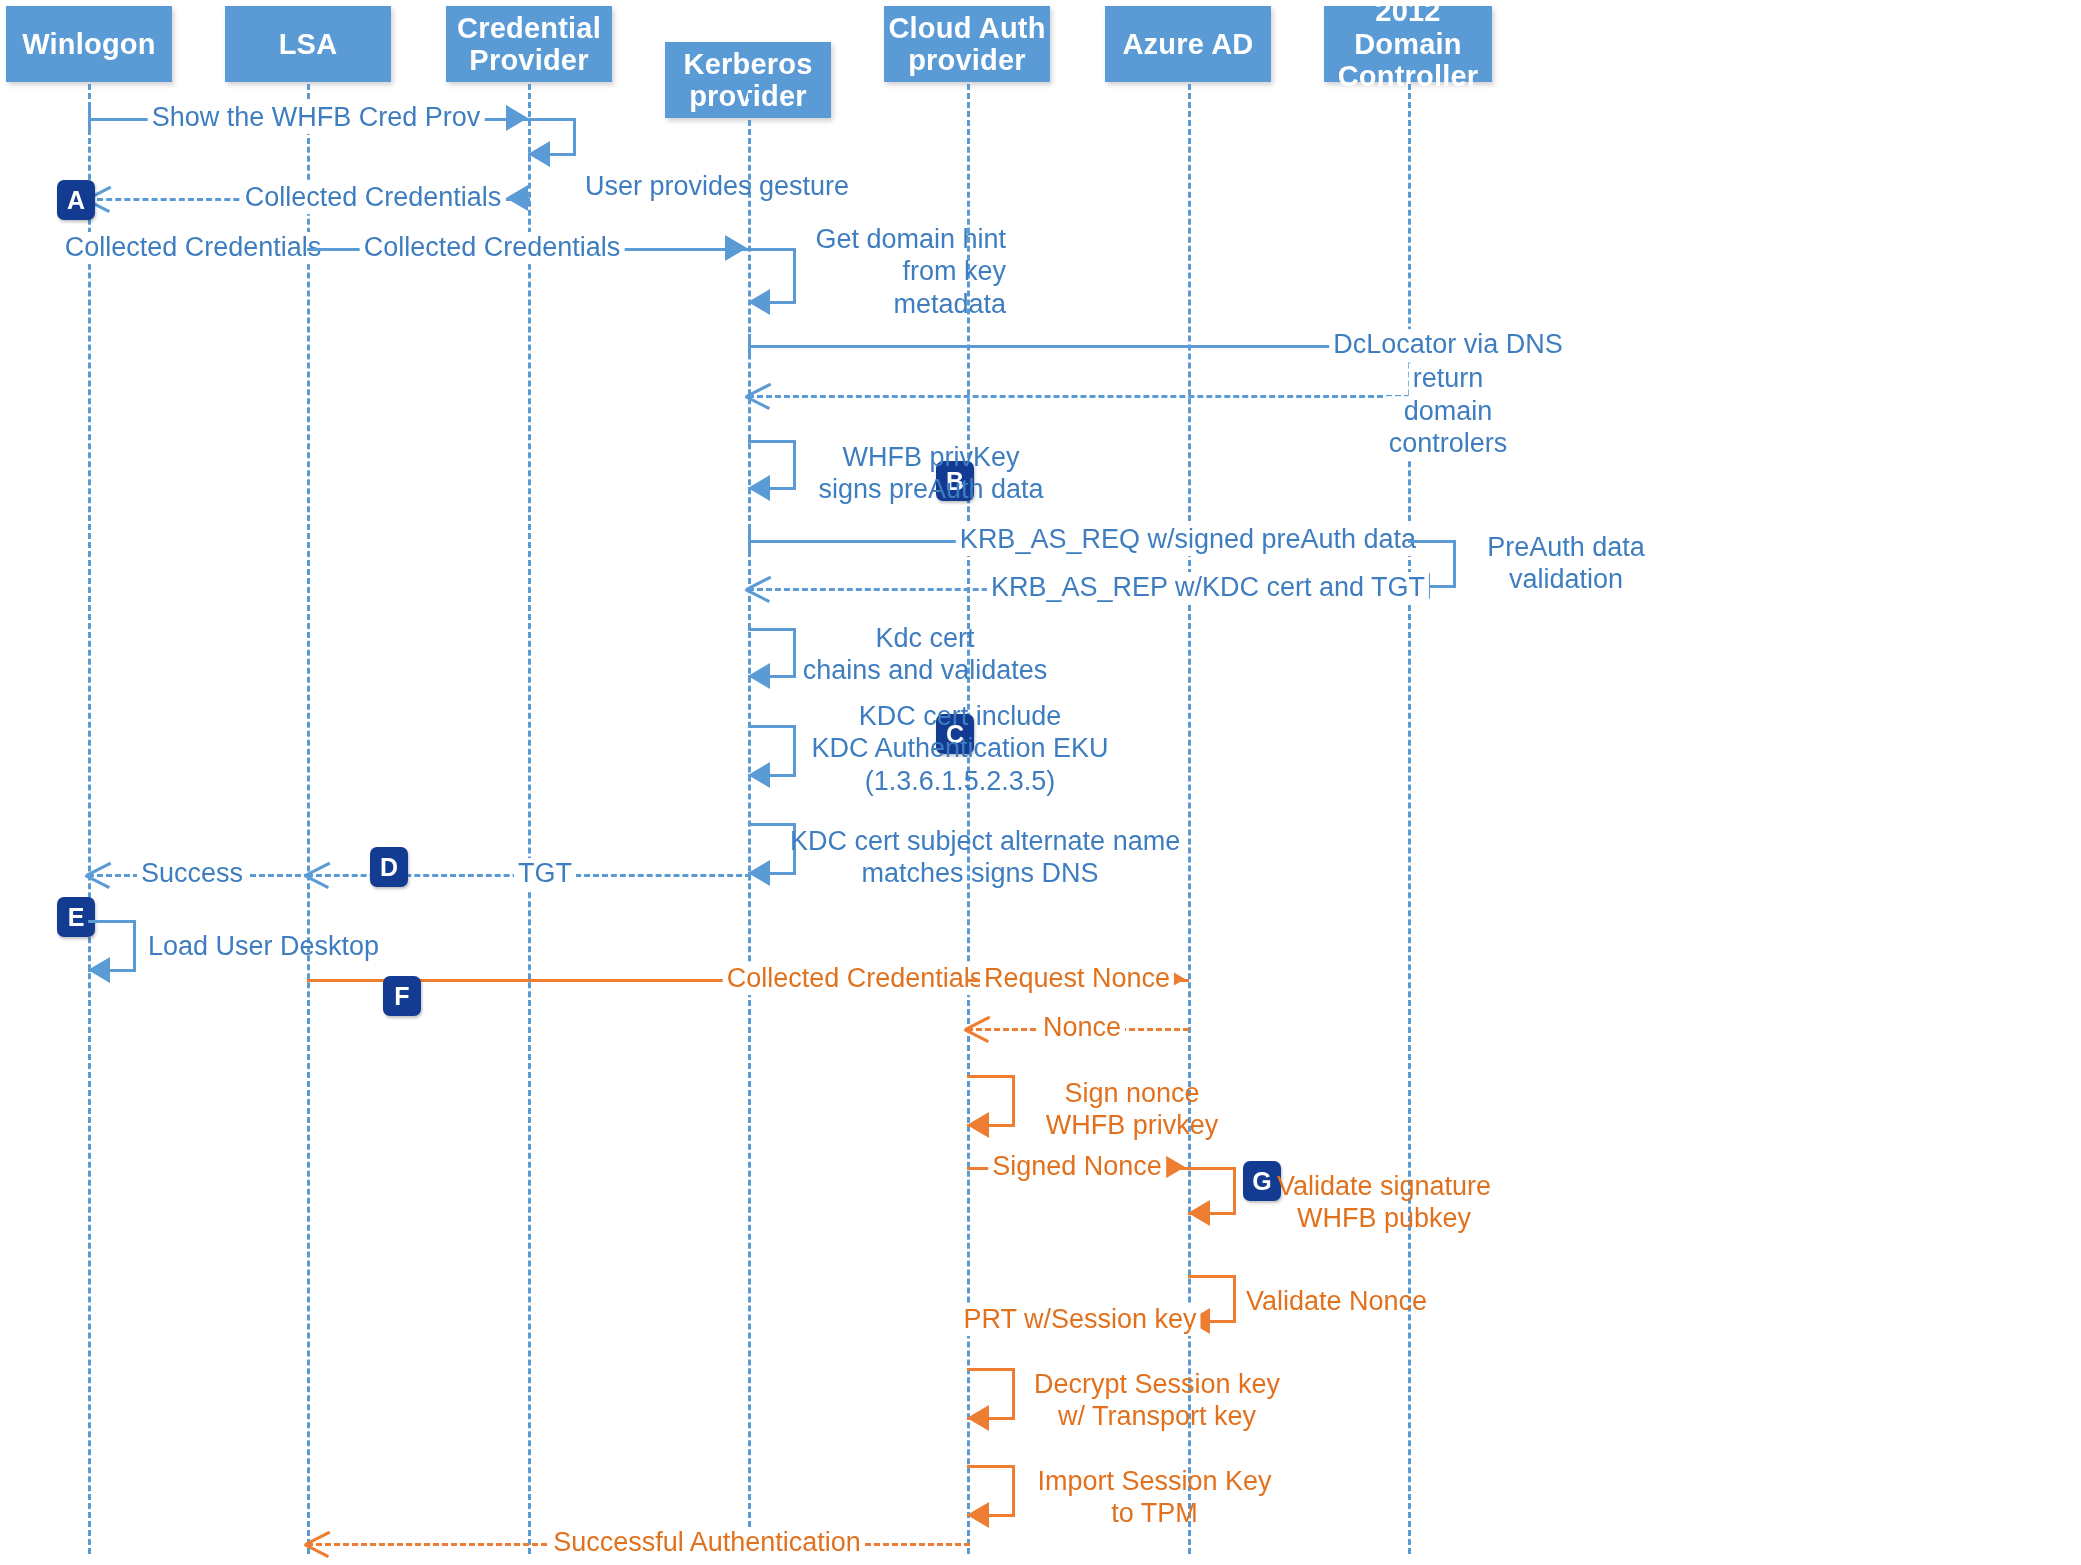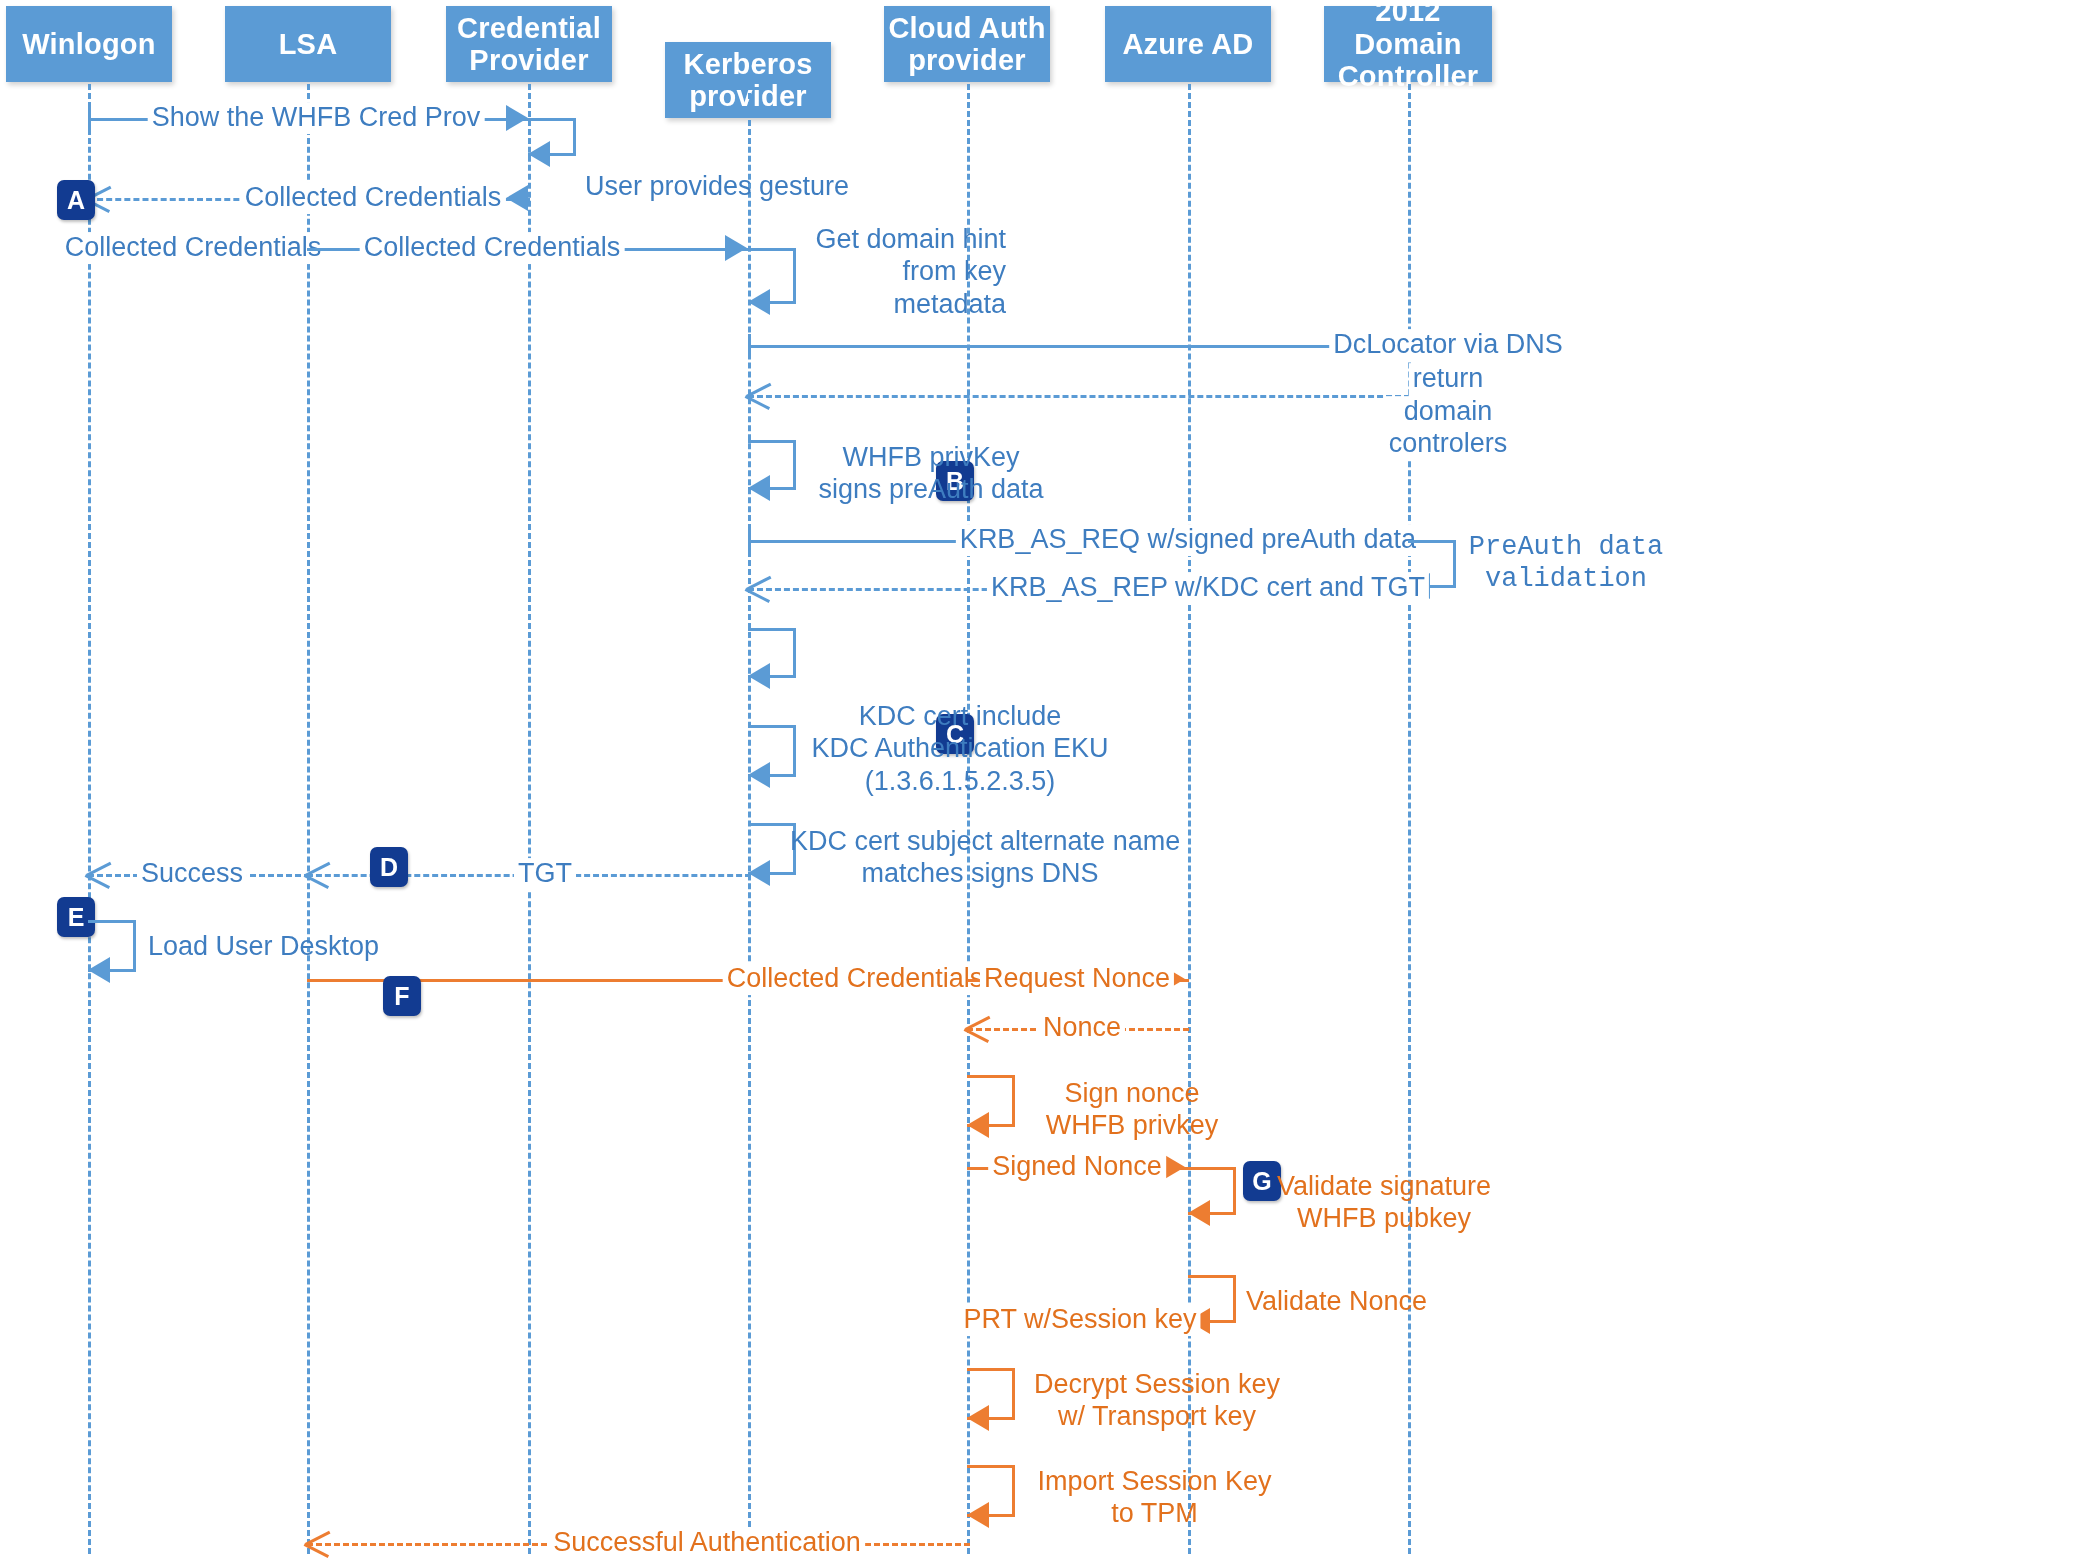--- a/index.html
+++ b/index.html
@@ -219,36 +219,40 @@
     <div class="ah right" style="left:638px;"></div>
     <span class="mlabel" style="left:440px;top:0;">KRB_AS_REQ w/signed preAuth data</span>
   </div>
 
   <div class="selfcall" style="left:1408px;top:540px;width:48px;height:48px;">
     <div class="top" style="width:48px;"></div>
     <div class="side" style="left:45px;height:48px;"></div>
     <div class="bot" style="top:45px;width:48px;"></div>
     <div class="head" style="left:0;top:33px;"></div>
   </div>
-  <div class="selflabel" style="left:1466px;top:531px;text-align:center;width:200px;font-family:Liberation Mono, monospace;">
+  <div class="selflabel" style="left:1466px;top:531px;text-align:center;width:200px;">
     <div>PreAuth data</div>
     <div>validation</div>
   </div>
 
   <div class="msg dashed" style="left:748px;top:588px;width:662px;">
     <div class="line"></div>
     <div class="ah open" style="left:-2px;"></div>
     <span class="mlabel" style="left:460px;top:0;">KRB_AS_REP w/KDC cert and TGT</span>
   </div>
 
   <div class="selfcall" style="left:748px;top:628px;width:48px;height:50px;">
     <div class="top" style="width:48px;"></div>
     <div class="side" style="left:45px;height:50px;"></div>
     <div class="bot" style="top:47px;width:48px;"></div>
     <div class="head" style="left:0;top:35px;"></div>
+  </div>
+  <div class="selflabel" style="left:795px;top:622px;text-align:center;width:260px;">
+    <div>Kdc cert</div>
+    <div>chains and validates</div>
   </div>
 
   <div class="badge" style="left:936px;top:714px;">
     <span>C</span>
   </div>
 
   <div class="selfcall" style="left:748px;top:725px;width:48px;height:52px;">
     <div class="top" style="width:48px;"></div>
     <div class="side" style="left:45px;height:52px;"></div>
     <div class="bot" style="top:49px;width:48px;"></div>

